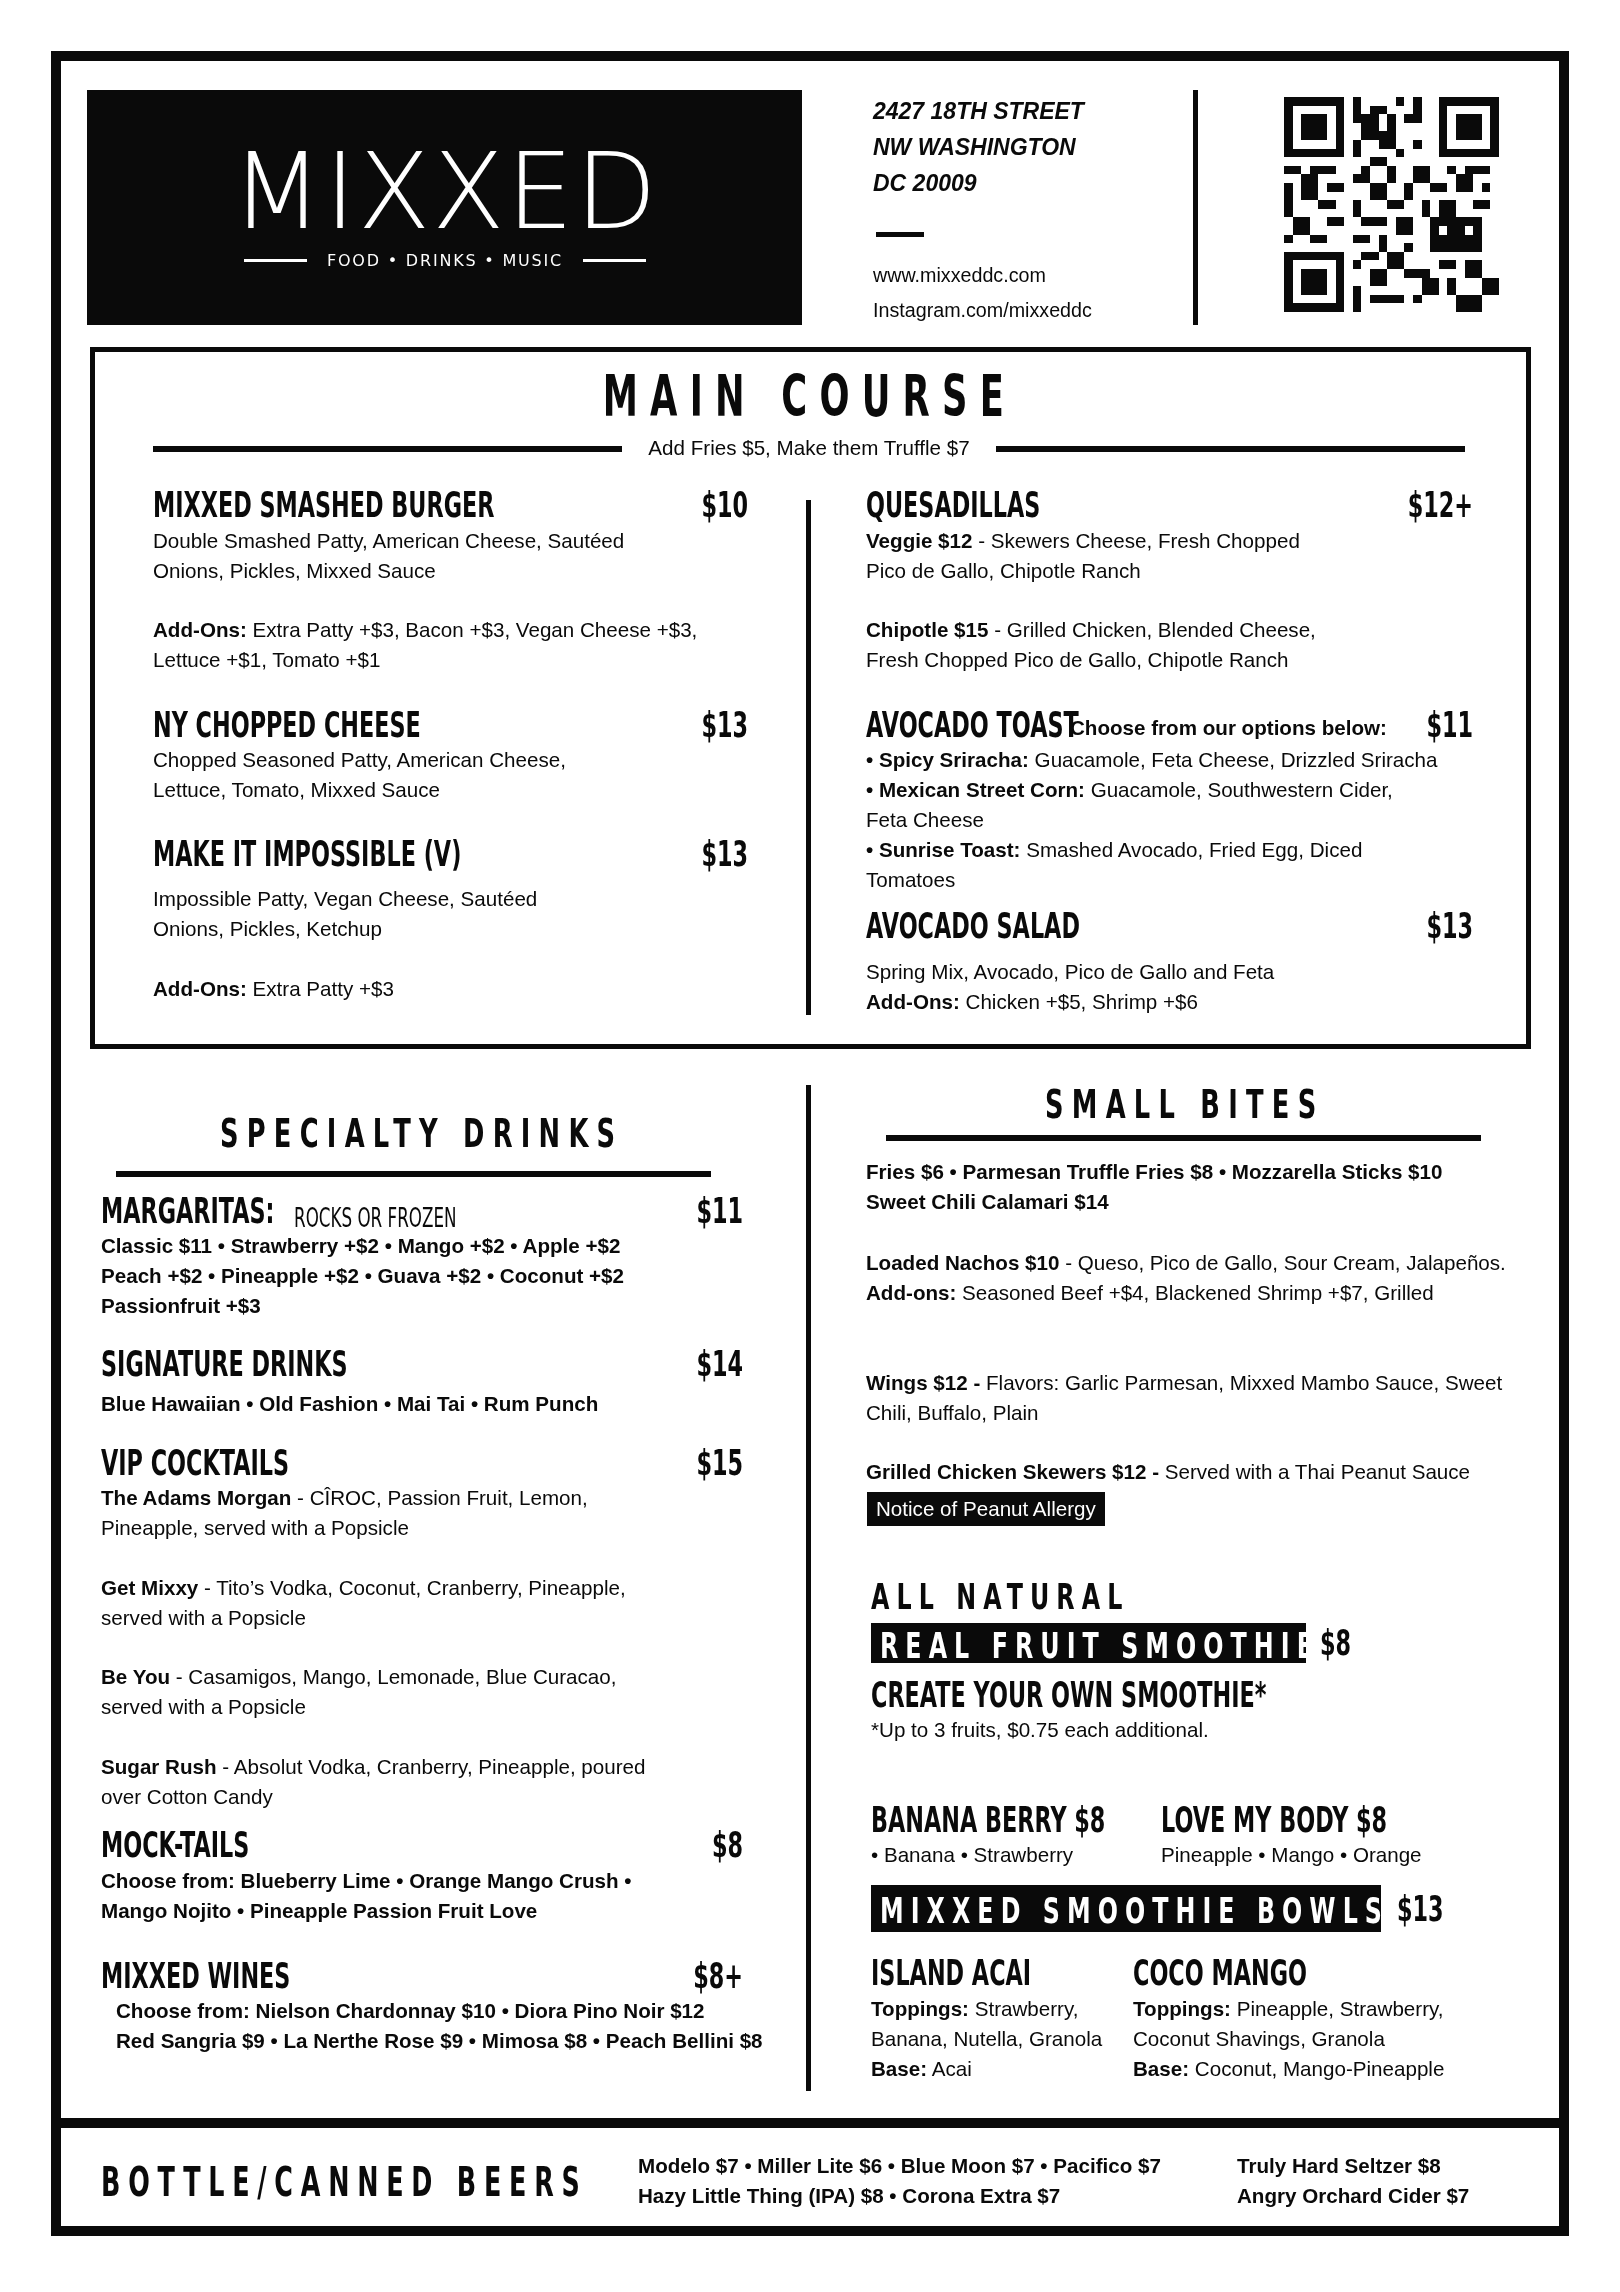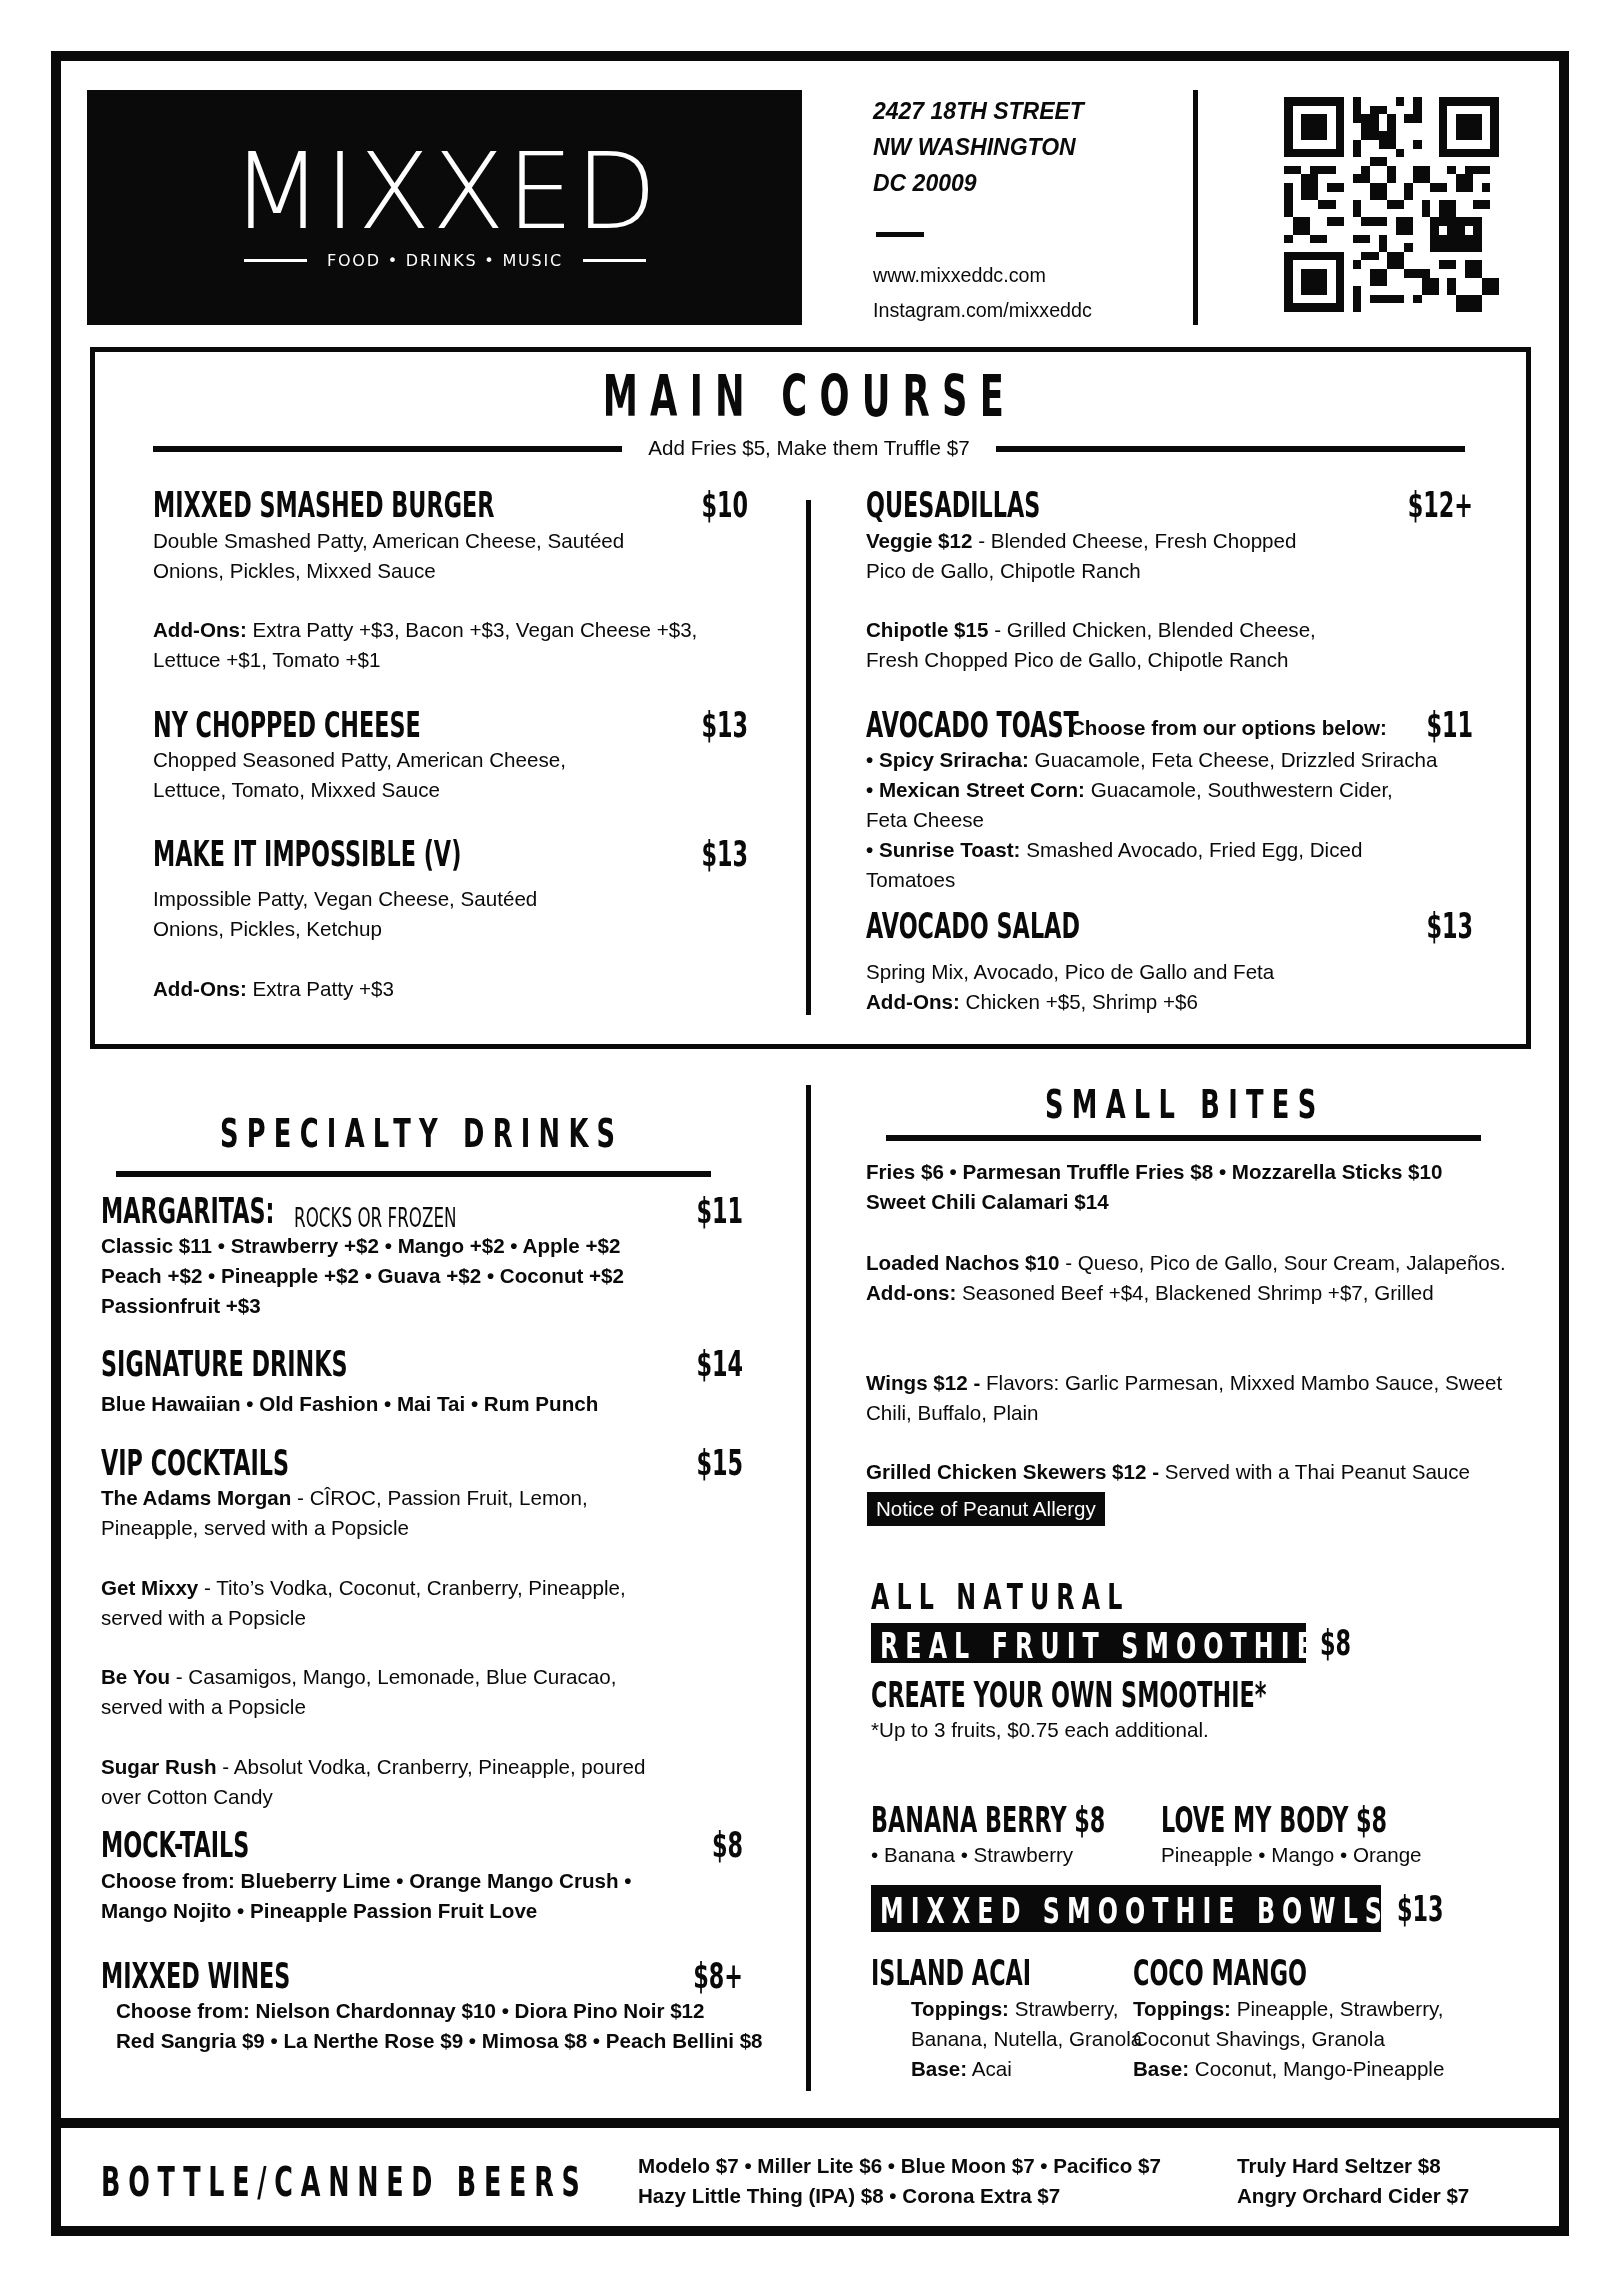--- a/index.html
+++ b/index.html
@@ -164,21 +164,21 @@
   <div>Impossible Patty, Vegan Cheese, Sautéed</div>
   <div>Onions, Pickles, Ketchup</div>
 </div>
 <div class="abs body-text" style="left:153px; top:974px;">
   <b>Add-Ons:</b><span> Extra Patty +$3</span>
 </div>
 
 <div class="abs item-title" style="left:866px; top:487px;">QUESADILLAS</div>
 <div class="abs price" style="left:0; top:487px; width:1473px;">$12+</div>
 <div class="abs body-text" style="left:866px; top:526px;">
-  <div><b>Veggie $12</b><span> - Blended Cheese, Fresh Chopped</span></div>
+  <div><b>Veggie $12</b><span> - Skewers Cheese, Fresh Chopped</span></div>
   <div>Pico de Gallo, Chipotle Ranch</div>
 </div>
 <div class="abs body-text" style="left:866px; top:615px;">
   <div><b>Chipotle $15</b><span> - Grilled Chicken, Blended Cheese,</span></div>
   <div>Fresh Chopped Pico de Gallo, Chipotle Ranch</div>
 </div>
 
 <div class="abs" style="left:866px; top:707px; white-space:nowrap;">
   <span class="item-title" style="display:inline-block;">AVOCADO TOAST</span>
 </div>
@@ -293,21 +293,21 @@
 <div class="abs body-text" style="left:871px; top:1840px;">•  Banana • Strawberry</div>
 <div class="abs item-title" style="left:1161px; top:1802px;">LOVE MY BODY $8</div>
 <div class="abs body-text" style="left:1161px; top:1840px;">Pineapple • Mango • Orange</div>
 
 <div class="abs inv-label" style="left:871px; top:1885px; width:510px; height:47px;">
   <span class="section-title" style="position:absolute; left:9px; top:5.4px; display:inline-block; font-size:36px; letter-spacing:10.7px; transform:scaleX(0.66); transform-origin:left top; color:#fff;">MIXXED SMOOTHIE BOWLS</span>
 </div>
 <div class="abs item-title" style="left:1397px; top:1891px;">$13</div>
 
 <div class="abs item-title" style="left:871px; top:1955px;">ISLAND ACAI</div>
-<div class="abs body-text" style="left:871px; top:1994px;margin-left:40px;">
+<div class="abs body-text" style="left:871px; top:1994px;">
   <div><b>Toppings:</b><span> Strawberry,</span></div>
   <div>Banana, Nutella, Granola</div>
   <div><b>Base:</b><span> Acai</span></div>
 </div>
 <div class="abs item-title" style="left:1133px; top:1955px;">COCO MANGO</div>
 <div class="abs body-text" style="left:1133px; top:1994px;">
   <div><b>Toppings:</b><span> Pineapple, Strawberry,</span></div>
   <div>Coconut Shavings, Granola</div>
   <div><b>Base:</b><span> Coconut, Mango-Pineapple</span></div>
 </div>

